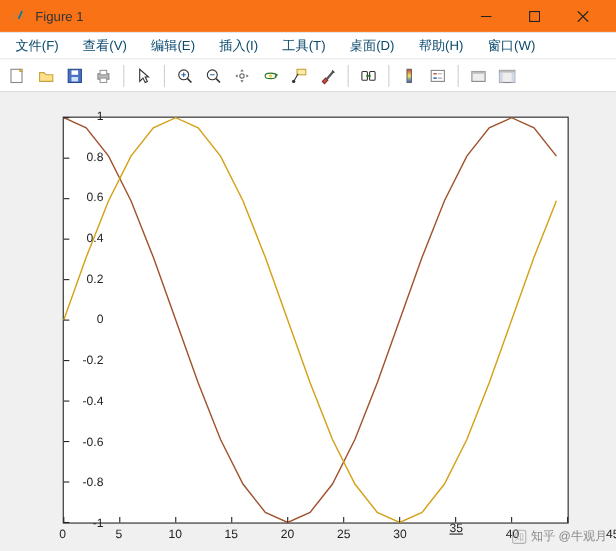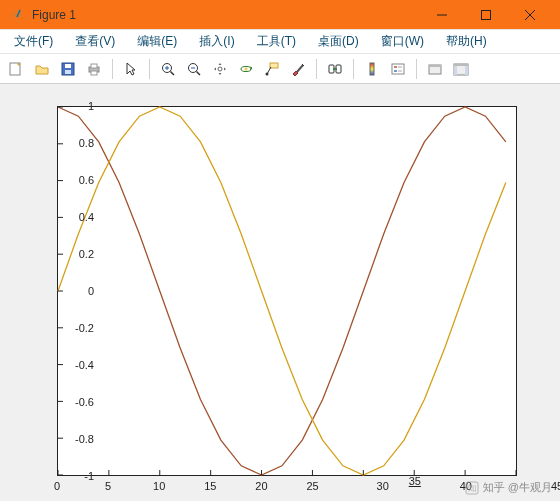--- a/index.html
+++ b/index.html
@@ -138,22 +138,22 @@
   </div>
 </div>
 
 <div class="menubar">
   <div class="menu-item">文件(F)</div>
   <div class="menu-item">查看(V)</div>
   <div class="menu-item">编辑(E)</div>
   <div class="menu-item">插入(I)</div>
   <div class="menu-item">工具(T)</div>
   <div class="menu-item">桌面(D)</div>
+  <div class="menu-item">帮助(H)</div>
   <div class="menu-item">窗口(W)</div>
-  <div class="menu-item">帮助(H)</div>
 </div>
 
 <div class="toolbar">
   <div class="tb-btn">
       <svg width="16" height="16">
         <rect x="2" y="2" width="10" height="12" fill="#fff" stroke="#888"></rect>
         <path d="M10 2 L12 4 L10 4 Z" fill="#ffd27a" stroke="#c8a23d"></path>
       </svg>
     </div>
   <div class="tb-btn">
@@ -316,21 +316,21 @@
       <div class="ytick" style="top: 59px;">0.8</div>
       <div class="ytick" style="top: 22px;">1</div>
     </div>
   <div id="xticks">
       <div class="xtick" style="left: 57px; top: 396px;">0</div>
       <div class="xtick" style="left: 108.111px; top: 396px;">5</div>
       <div class="xtick" style="left: 159.222px; top: 396px;">10</div>
       <div class="xtick" style="left: 210.333px; top: 396px;">15</div>
       <div class="xtick" style="left: 261.444px; top: 396px;">20</div>
       <div class="xtick" style="left: 312.556px; top: 396px;">25</div>
-      <div class="xtick" style="left: 363.667px; top: 396px; margin-left: 19px;">30</div>
+      <div class="xtick" style="left: 363.667px; top: 396px;">30</div>
       <div class="xtick" style="left: 414.778px; top: 391px; text-decoration: underline;">35</div>
       <div class="xtick" style="left: 465.889px; top: 396px;">40</div>
       <div class="xtick" style="left: 517px; top: 396px; margin-left: 40px;">45</div>
     </div>
   <div class="watermark">
     <svg width="14" height="14" viewBox="0 0 14 14">
         <rect x="1" y="1" width="12" height="12" rx="2" fill="none" stroke="#999"></rect>
         <text x="7" y="10" text-anchor="middle" font-size="9" fill="#999">知</text>
       </svg>
     <span>知乎 @牛观月</span>

